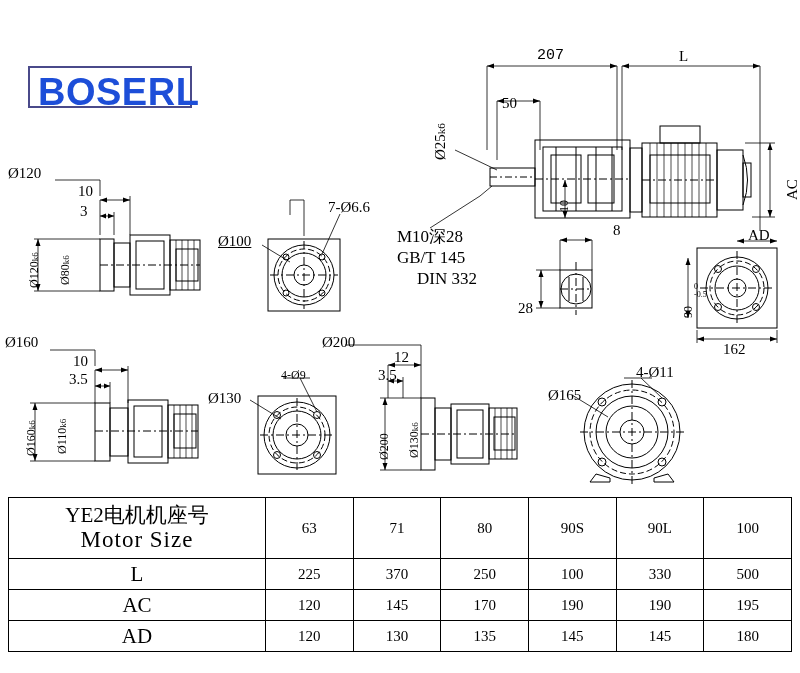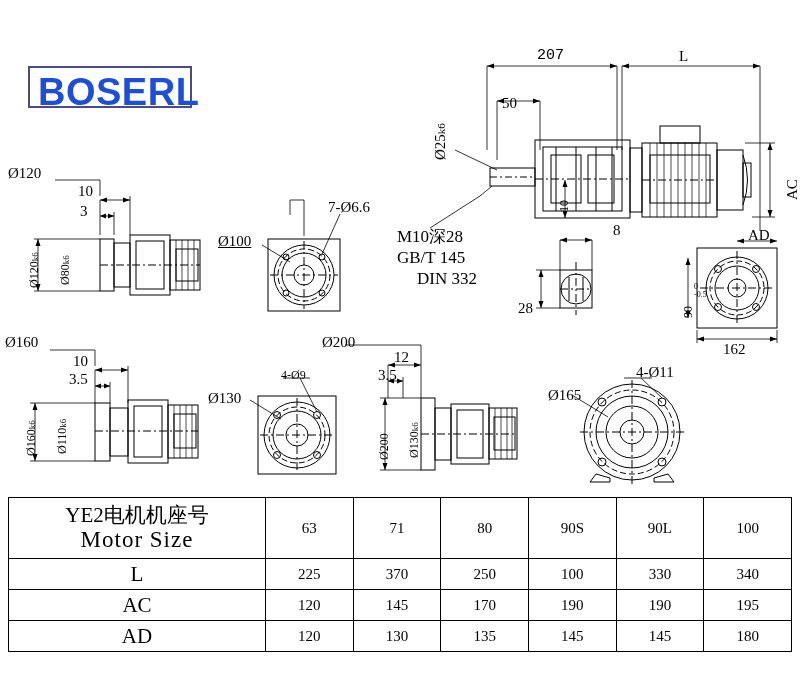--- a/index.html
+++ b/index.html
@@ -469,21 +469,21 @@
         <td class="hdr-cell hdr-val">90L</td>
         <td class="hdr-cell hdr-val">100</td>
       </tr>
       <tr>
         <td class="rowhdr">L</td>
         <td>225</td>
         <td>370</td>
         <td>250</td>
         <td>100</td>
         <td>330</td>
-        <td>340</td>
+        <td>500</td>
       </tr>
       <tr>
         <td class="rowhdr">AC</td>
         <td>120</td>
         <td>145</td>
         <td>170</td>
         <td>190</td>
         <td>190</td>
         <td>195</td>
       </tr>

